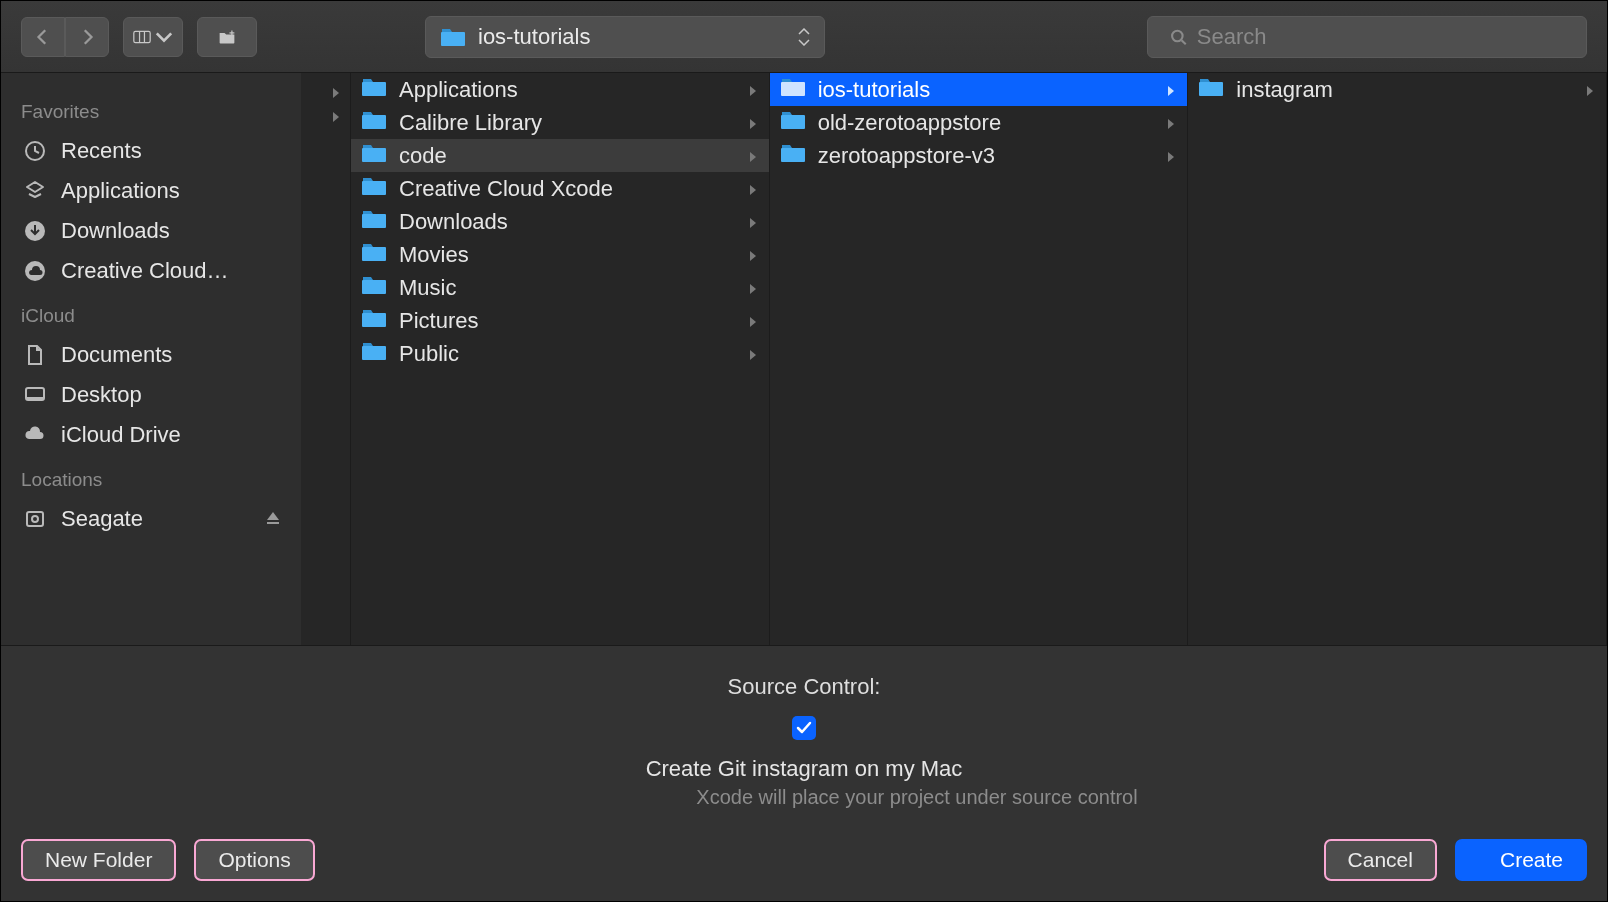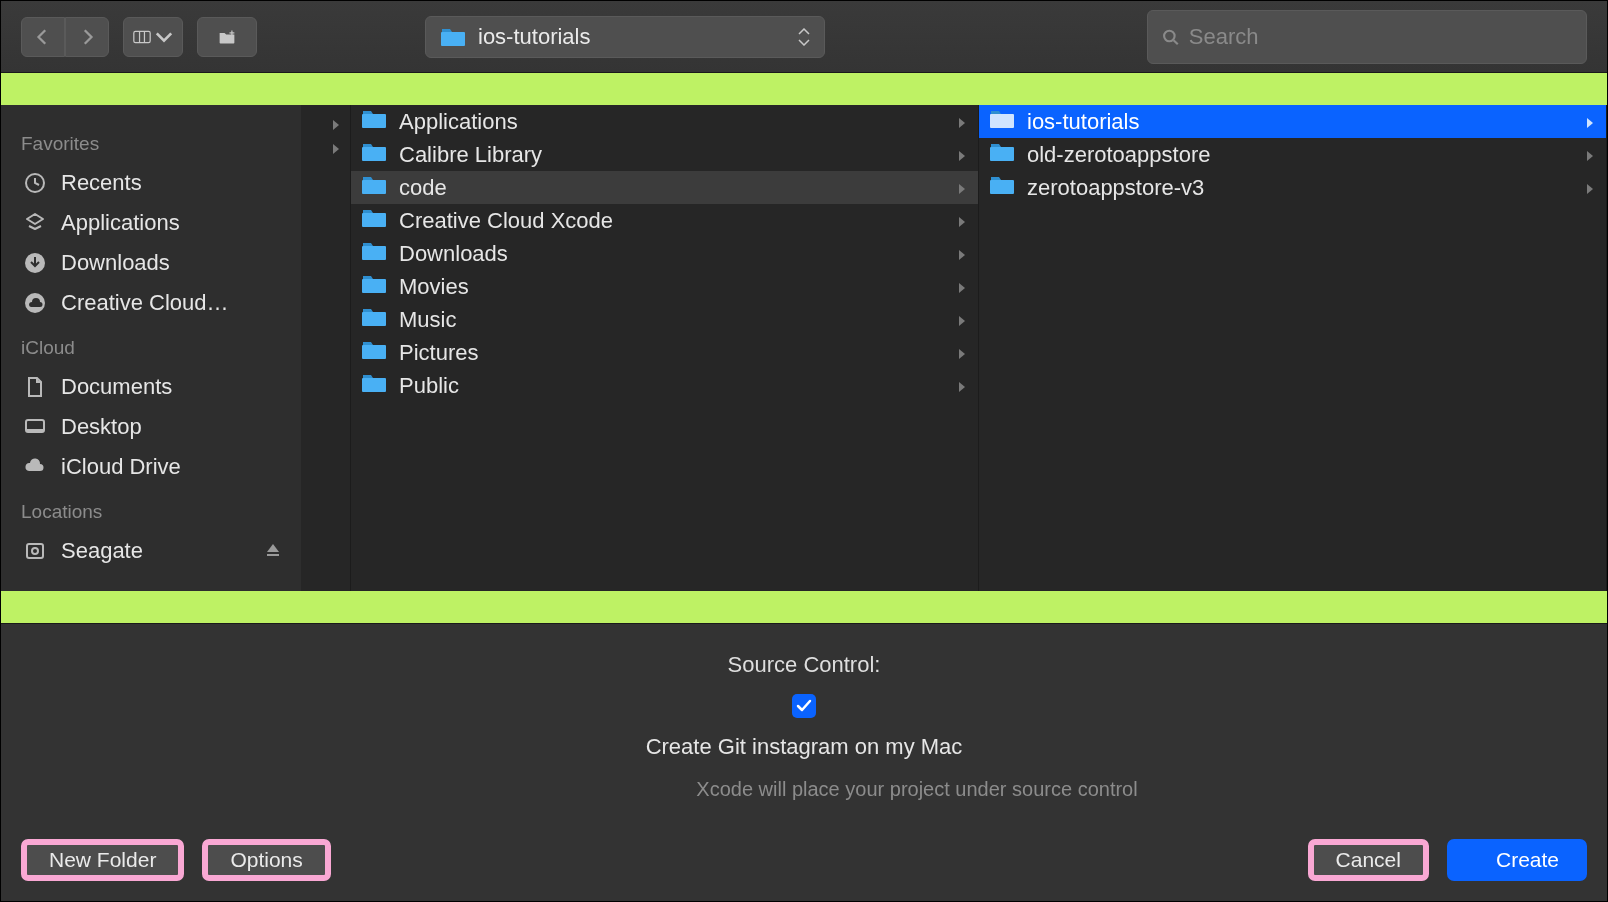--- a/index.html
+++ b/index.html
@@ -1,33 +1,33 @@
 <!DOCTYPE html>
 <html><head>
 <meta charset="utf-8">
 <style>
 * { box-sizing: border-box; margin: 0; padding: 0; }
 html, body { width: 1608px; height: 902px; font-family: -apple-system, "Helvetica Neue", Arial, sans-serif; background: #000; overflow: hidden; }
-.window { width: 100%; height: 100%; background: #bef264; display: flex; flex-direction: column; border: 1px solid #000; gap: 32px; }
+.window { width: 100%; height: 100%; background: #ec4899; display: flex; flex-direction: column; border: 1px solid #000; }
 
 
 .toolbar { height: 72px; background: linear-gradient(#3a3a3a,#343434); display: flex; align-items: center; padding: 0 20px; gap: 14px; border-bottom: 1px solid #1a1a1a; }
 .seg { display: flex; }
 .tb-btn { height: 40px; min-width: 44px; background: #4f4f4f; border: 1px solid #5a5a5a; border-radius: 6px; display: flex; align-items: center; justify-content: center; color: #c8c8c8; }
 .seg .tb-btn:first-child { border-top-right-radius: 0; border-bottom-right-radius: 0; }
 .seg .tb-btn:last-child { border-top-left-radius: 0; border-bottom-left-radius: 0; }
 .tb-btn svg { width: 18px; height: 18px; }
 .tb-btn.wide { min-width: 60px; }
 
 .location-pop { flex: 0 0 auto; margin-left: auto; margin-right: auto; height: 42px; min-width: 400px; background: #4f4f4f; border: 1px solid #5a5a5a; border-radius: 6px; display: flex; align-items: center; padding: 0 14px; color: #eaeaea; font-size: 22px; gap: 12px; }
 .location-pop .spacer { flex: 1; }
 .location-pop .stepper { display: flex; flex-direction: column; gap: 2px; }
 .location-pop .stepper svg { width: 12px; height: 8px; }
 
-.search { margin-left: auto; height: 54px; width: 440px; background: #4f4f4f; border: 1px solid #5a5a5a; border-radius: 6px; display: flex; align-items: center; padding: 0 14px; gap: 10px; color: #8a8a8a; font-size: 22px; }
+.search { margin-left: auto; height: 42px; width: 440px; background: #4f4f4f; border: 1px solid #5a5a5a; border-radius: 6px; display: flex; align-items: center; padding: 0 22px; gap: 10px; color: #8a8a8a; font-size: 22px; }
 .search input { background: transparent; border: none; outline: none; color: #eaeaea; font-size: 22px; width: 100%; }
 .search input::placeholder { color: #8a8a8a; }
 
 
 .body { flex: 1; display: flex; min-height: 0; }
 
 
 .sidebar { width: 300px; background: #2e2e2e; padding: 14px 10px; overflow: hidden; }
 .sb-heading { color: #8c8c8c; font-size: 19px; font-weight: 500; padding: 14px 10px 8px; }
 .sb-item { display: flex; align-items: center; gap: 12px; padding: 6px 10px; color: #e6e6e6; font-size: 22px; border-radius: 6px; }
@@ -51,24 +51,24 @@
 .folder-icon path.tab { fill: #2f8fd0; }
 
 
 .bottom { background: #333333; border-top: 1px solid #1a1a1a; padding: 28px 20px 20px; display: flex; flex-direction: column; gap: 30px; }
 .source-control { display: flex; flex-direction: column; align-items: center; }
 .sc-row { display: flex; align-items: center; gap: 16px; flex-direction: column; }
 .sc-label { color: #dedede; font-size: 22px; }
 .checkbox { width: 24px; height: 24px; border-radius: 5px; background: #0a63ff; display: flex; align-items: center; justify-content: center; }
 .checkbox svg { width: 16px; height: 16px; }
 .sc-text { color: #e6e6e6; font-size: 22px; }
-.sc-sub { color: #8c8c8c; font-size: 20px; margin-top: 18px; margin-left: 226px; }
+.sc-sub { color: #8c8c8c; font-size: 20px; margin-top: 4px; margin-left: 226px; }
 
 .button-row { display: flex; align-items: center; gap: 18px; }
-.btn { height: 42px; padding: 0 22px; border-radius: 7px; font-size: 21px; display: flex; align-items: center; justify-content: center; border: 6px solid #f9a8d4; background: #4d4d4d; color: #eaeaea; margin-top: 8px; }
+.btn { height: 42px; padding: 0 22px; border-radius: 7px; font-size: 21px; display: flex; align-items: center; justify-content: center; border: 2px solid #f9a8d4; background: #4d4d4d; color: #eaeaea; }
 .btn.primary { background: #0a63ff; border-color: #0a63ff; color: #fff; padding-left: 43px; }
 .button-row .spacer { flex: 1; }
 
 .chev-svg { width: 12px; height: 12px; }
 </style>
 </head>
 <body>
 
 <div class="window">
 
@@ -340,20 +340,32 @@
             <span><svg class="folder-icon" viewBox="0 0 26 22">
                 <path class="tab" d="M2 3 h8 l2 3 h-10 z"></path>
                 <path class="body" d="M2 6 h22 a1 1 0 0 1 1 1 v12 a1 1 0 0 1 -1 1 h-22 a1 1 0 0 1 -1 -1 v-12 a1 1 0 0 1 1 -1 z"></path>
               </svg></span>
             <span>zerotoappstore-v3</span>
             <span class="chev"><svg class="chev-svg" viewBox="0 0 10 12">
                 <path d="M2 1 L8 6 L2 11 Z" fill="currentColor"></path>
               </svg></span>
           </div>
         </div>
+      <div class="column col" id="col3">
+          <div class="col-item">
+            <span><svg class="folder-icon" viewBox="0 0 26 22">
+                <path class="tab" d="M2 3 h8 l2 3 h-10 z"></path>
+                <path class="body" d="M2 6 h22 a1 1 0 0 1 1 1 v12 a1 1 0 0 1 -1 1 h-22 a1 1 0 0 1 -1 -1 v-12 a1 1 0 0 1 1 -1 z"></path>
+              </svg></span>
+            <span>instagram</span>
+            <span class="chev"><svg class="chev-svg" viewBox="0 0 10 12">
+                <path d="M2 1 L8 6 L2 11 Z" fill="currentColor"></path>
+              </svg></span>
+          </div>
+        </div>
     </div>
   </div>
 
   <div class="bottom">
     <div class="source-control">
       <div class="sc-row">
         <span class="sc-label">Source Control:</span>
         <div class="checkbox">
           <svg viewBox="0 0 16 16">
               <path d="M2 8 L6 12 L14 3" stroke="#fff" stroke-width="2.5" fill="none" stroke-linecap="round" stroke-linejoin="round"></path>

